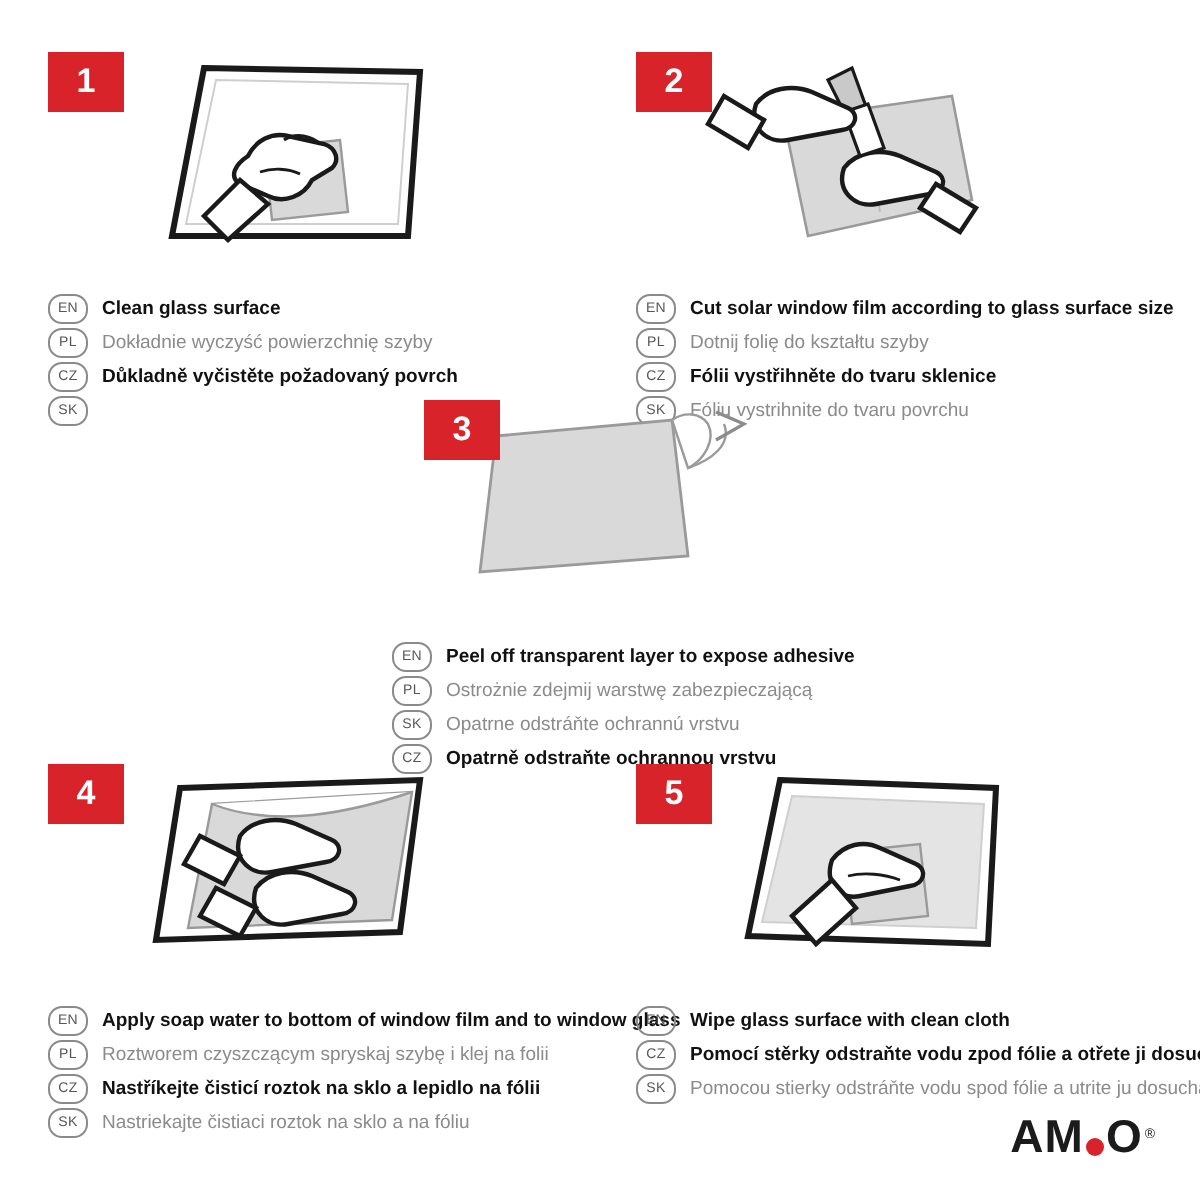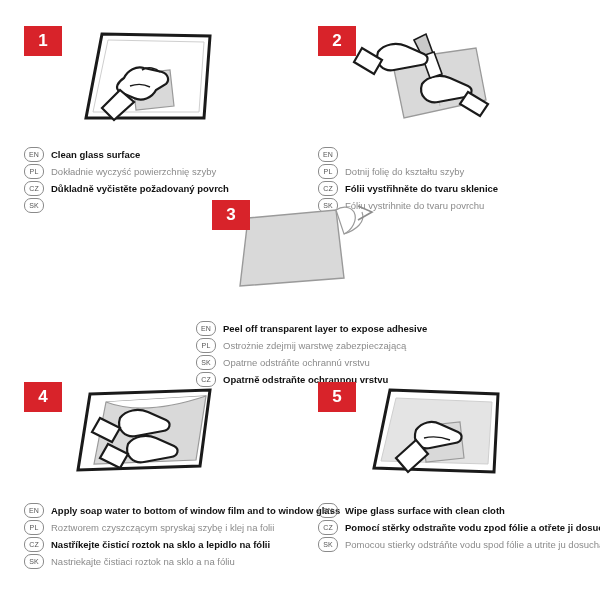--- a/index.html
+++ b/index.html
@@ -166,20 +166,21 @@
 
         <path d="M60 26 C66 18 78 16 88 20 L106 28 C112 31 110 38 103 39 L76 44
                  C66 46 56 38 60 26 Z" fill="#ffffff" stroke="#1a1a1a" stroke-width="2.2"></path>
         <path d="M64 34 L44 22 L36 36 L56 48 Z" fill="#ffffff" stroke="#1a1a1a" stroke-width="2.2"></path>
       </svg>
     </div>
     <div class="badge" style="left:0;top:0;">2</div>
     <div class="lines">
       <div class="line">
         <span class="lang">EN</span>
+        <span class="txt primary">Cut solar window film according to glass surface size</span>
       </div>
       <div class="line">
         <span class="lang">PL</span>
         <span class="txt muted">Dotnij folię do kształtu szyby</span>
       </div>
       <div class="line">
         <span class="lang">CZ</span>
         <span class="txt dark">Fólii vystřihněte do tvaru sklenice</span>
       </div>
       <div class="line">
@@ -286,14 +287,20 @@
         <span class="lang">CZ</span>
         <span class="txt dark">Pomocí stěrky odstraňte vodu zpod fólie a otřete ji dosucha</span>
       </div>
       <div class="line">
         <span class="lang">SK</span>
         <span class="txt muted">Pomocou stierky odstráňte vodu spod fólie a utrite ju dosucha</span>
       </div>
     </div>
   </div>
 
+  <div class="logo">
+    <span>AM</span>
+    <span class="dot"></span>
+    <span>O</span>
+    <span class="tm">®</span>
+  </div>
 
 </div>
 
 </body></html>

